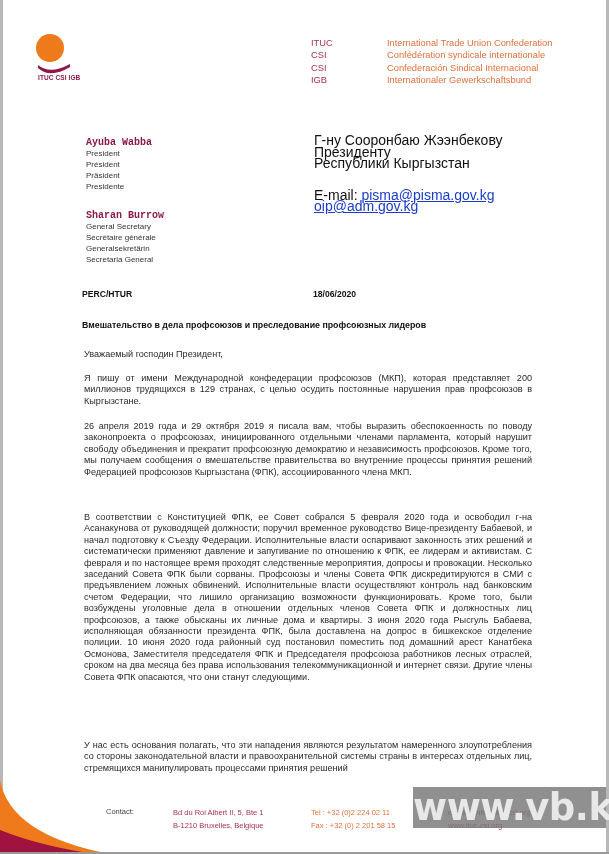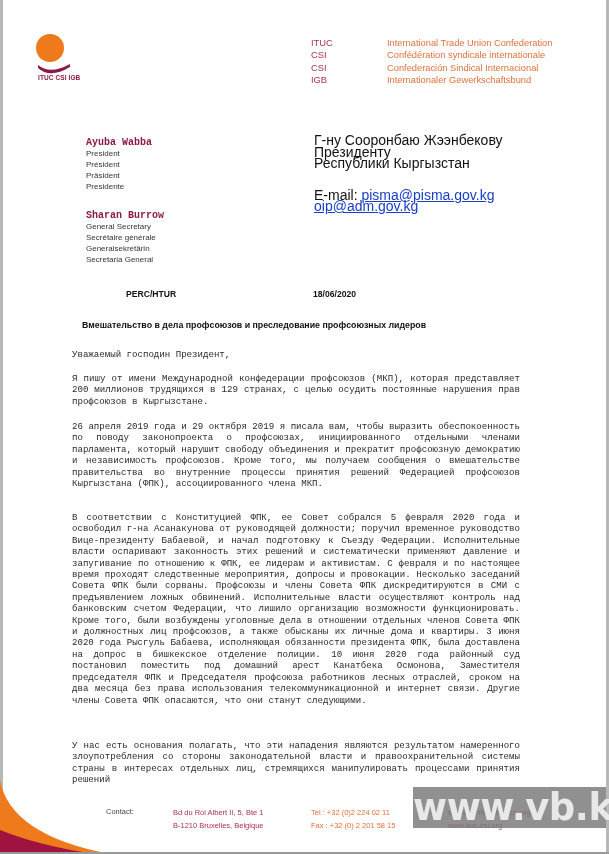--- a/index.html
+++ b/index.html
@@ -23,25 +23,25 @@
 
   .signatories { position: absolute; left: 86px; top: 137px; font-size: 8px; line-height: 11px; }
   .sig-name { font-weight: bold; color: #8b1a4a; font-size: 10px; font-family: Liberation Mono, monospace; }
   .sig-title { color: #333; }
   .sig-gap { height: 18px; }
 
   .recipient { position: absolute; left: 314px; top: 135px; font-size: 14px; font-weight: normal; line-height: 11.5px; color: #111; }
   .recipient-gap { height: 20px; }
   .recipient a { color: #1a3cc8; text-decoration: underline; }
 
-  .ref { position: absolute; left: 82px; top: 289px; font-size: 8.6px; font-weight: bold; color: #111; margin-left: 44px; }
+  .ref { position: absolute; left: 82px; top: 289px; font-size: 8.6px; font-weight: bold; color: #111; }
   .date { position: absolute; left: 313px; top: 289px; font-size: 8.6px; font-weight: bold; color: #111; }
   .subject { position: absolute; left: 82px; top: 320px; font-size: 8.8px; font-weight: bold; color: #111; }
 
-  .body-text { position: absolute; left: 72px; width: 448px; font-size: 9.1px; line-height: 11.4px; color: #2a2a2a; text-align: justify; font-family: Liberation Mono, monospace; }
+  .body-text { position: absolute; left: 84px; width: 448px; font-size: 9.1px; line-height: 11.4px; color: #2a2a2a; text-align: justify; }
   .salutation { top: 349px; }
   .p1 { top: 373px; }
   .p2 { top: 421px; }
   .p3 { top: 512px; }
   .p4 { top: 740px; }
 
   .footer { position: absolute; top: 805px; left: 0; width: 560px; height: 49px; font-size: 7.5px; }
   .footer-label { position: absolute; left: 106px; top: 2px; color: #444; }
   .footer-addr { position: absolute; left: 173px; top: 2px; color: #a8324e; line-height: 12.5px; }
   .footer-tel { position: absolute; left: 311px; top: 2px; color: #e0703c; line-height: 12.5px; }

